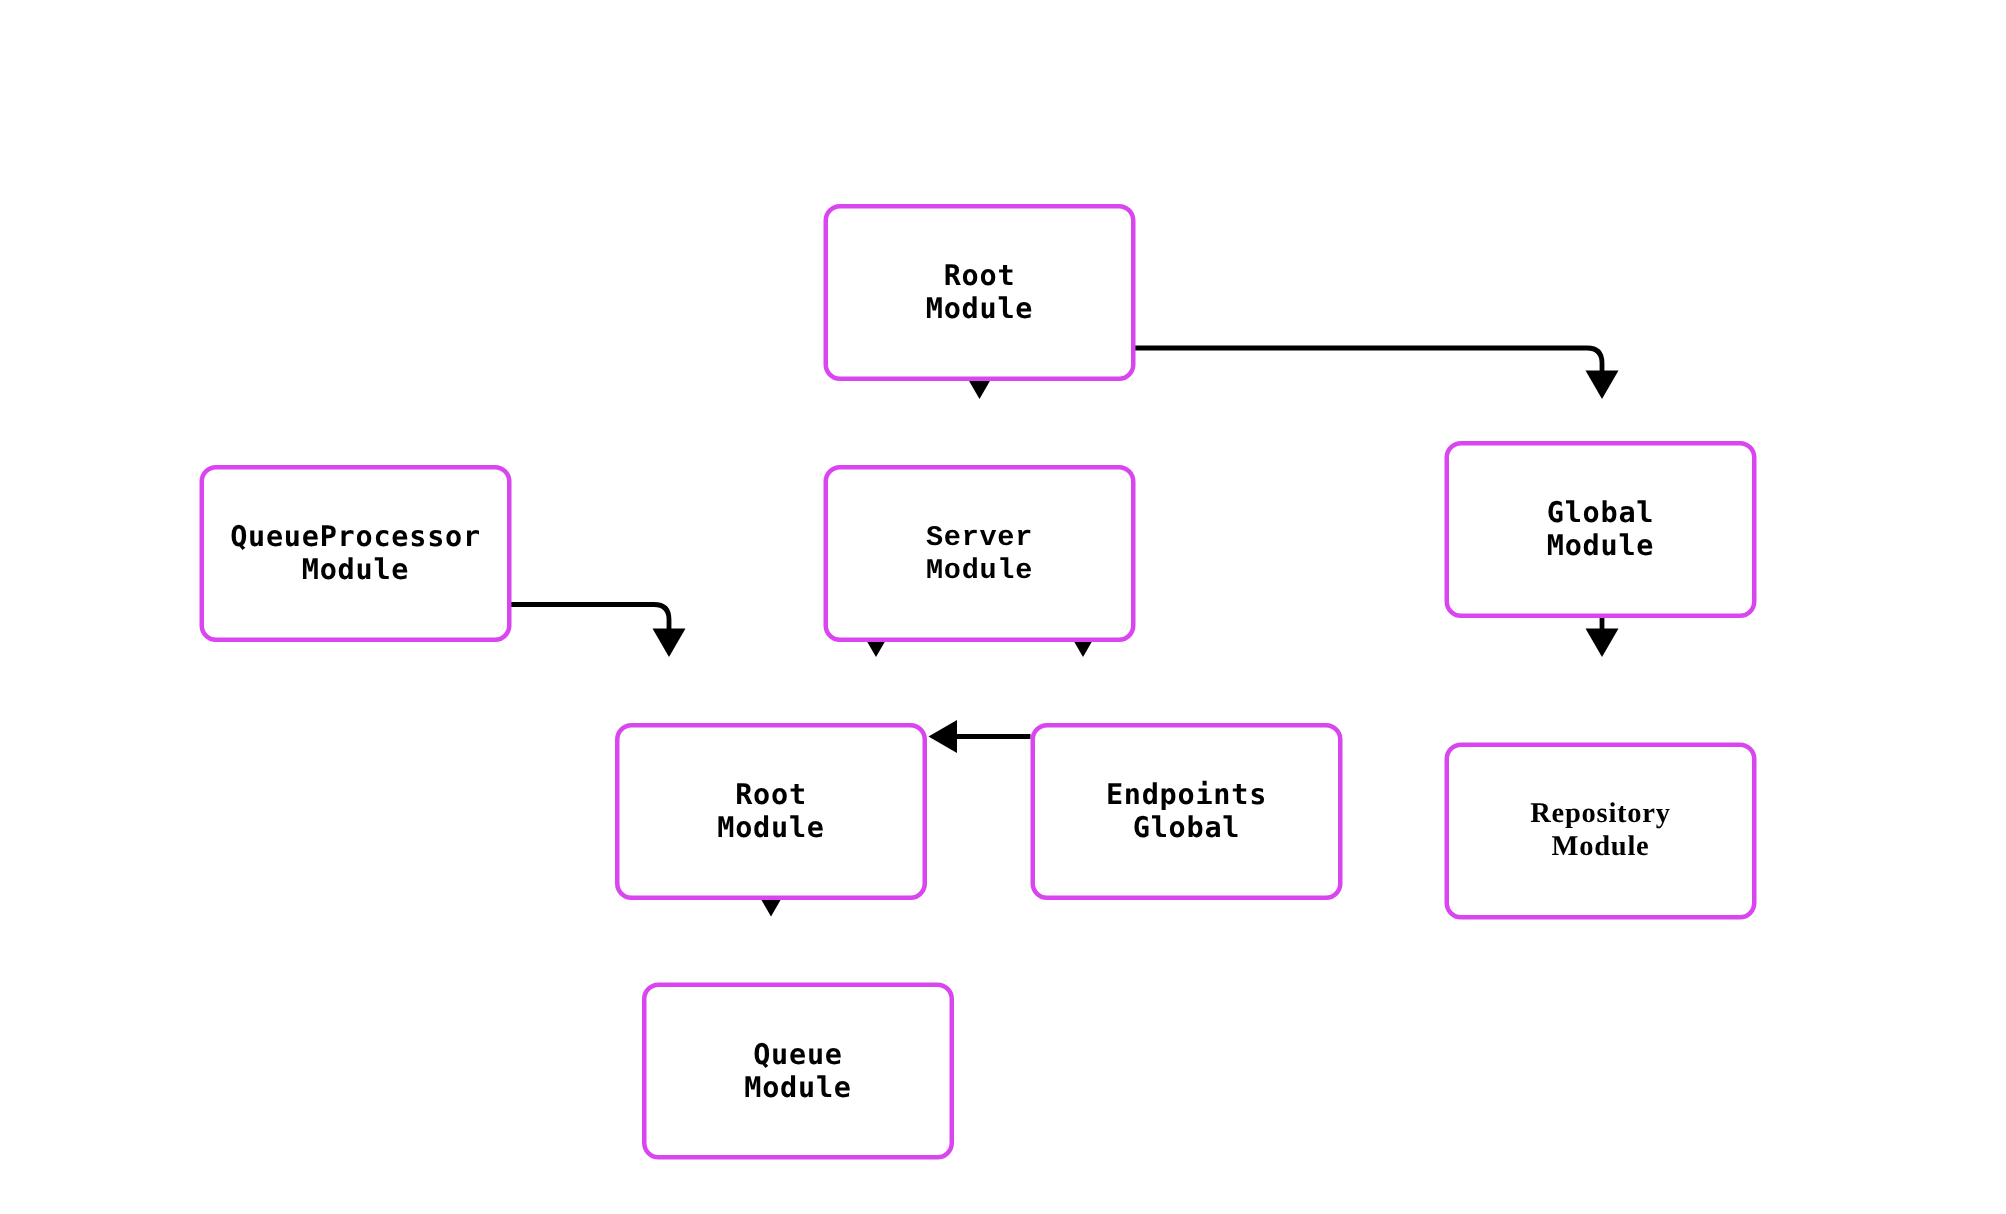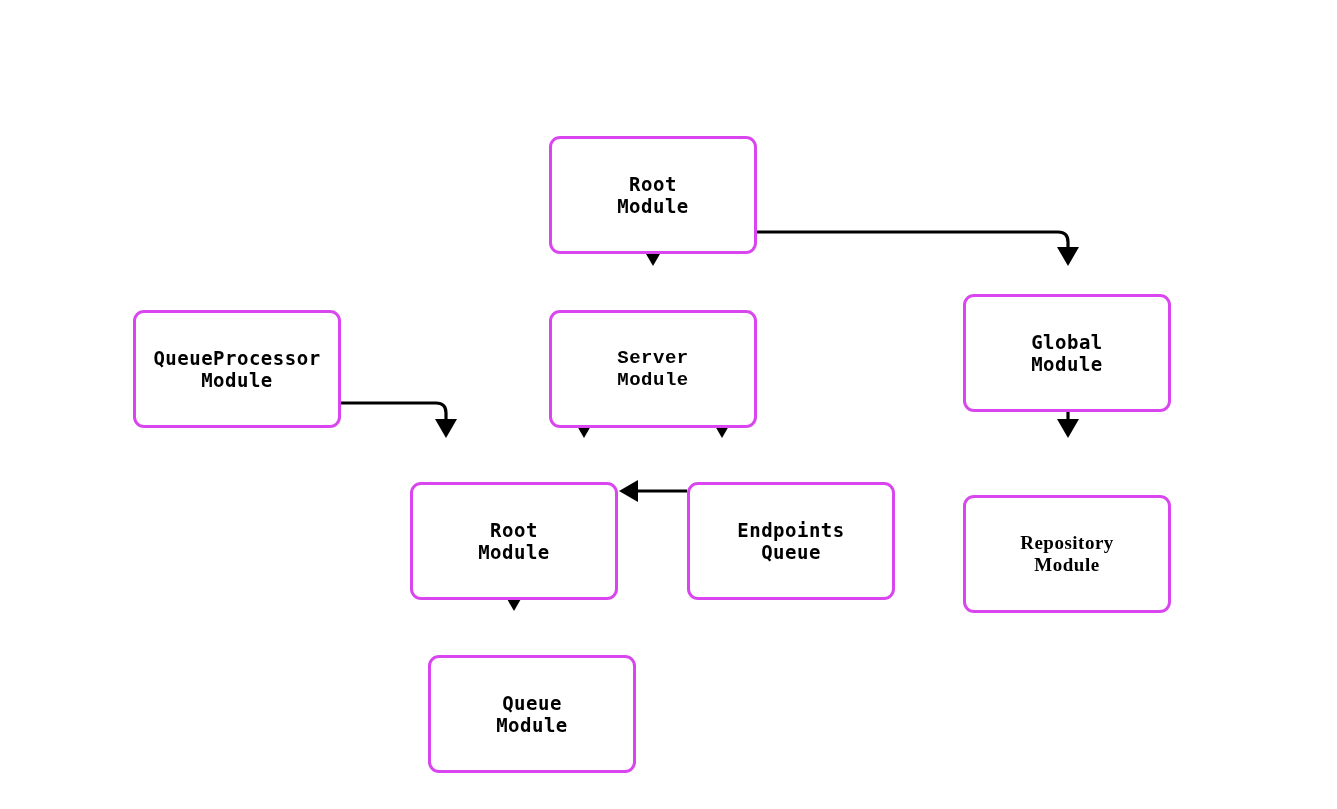--- a/index.html
+++ b/index.html
@@ -131,21 +131,21 @@
 Module</span>
   </div>
 
   <div class="node n-core">
     <span class="label">Root
 Module</span>
   </div>
 
   <div class="node n-endpoints">
     <span class="label">Endpoints
-Queue</span>
+Global</span>
   </div>
 
   <div class="node n-repository">
     <span class="label">Repository
 Module</span>
   </div>
 
   <div class="node n-queue">
     <span class="label">Queue
 Module</span>

